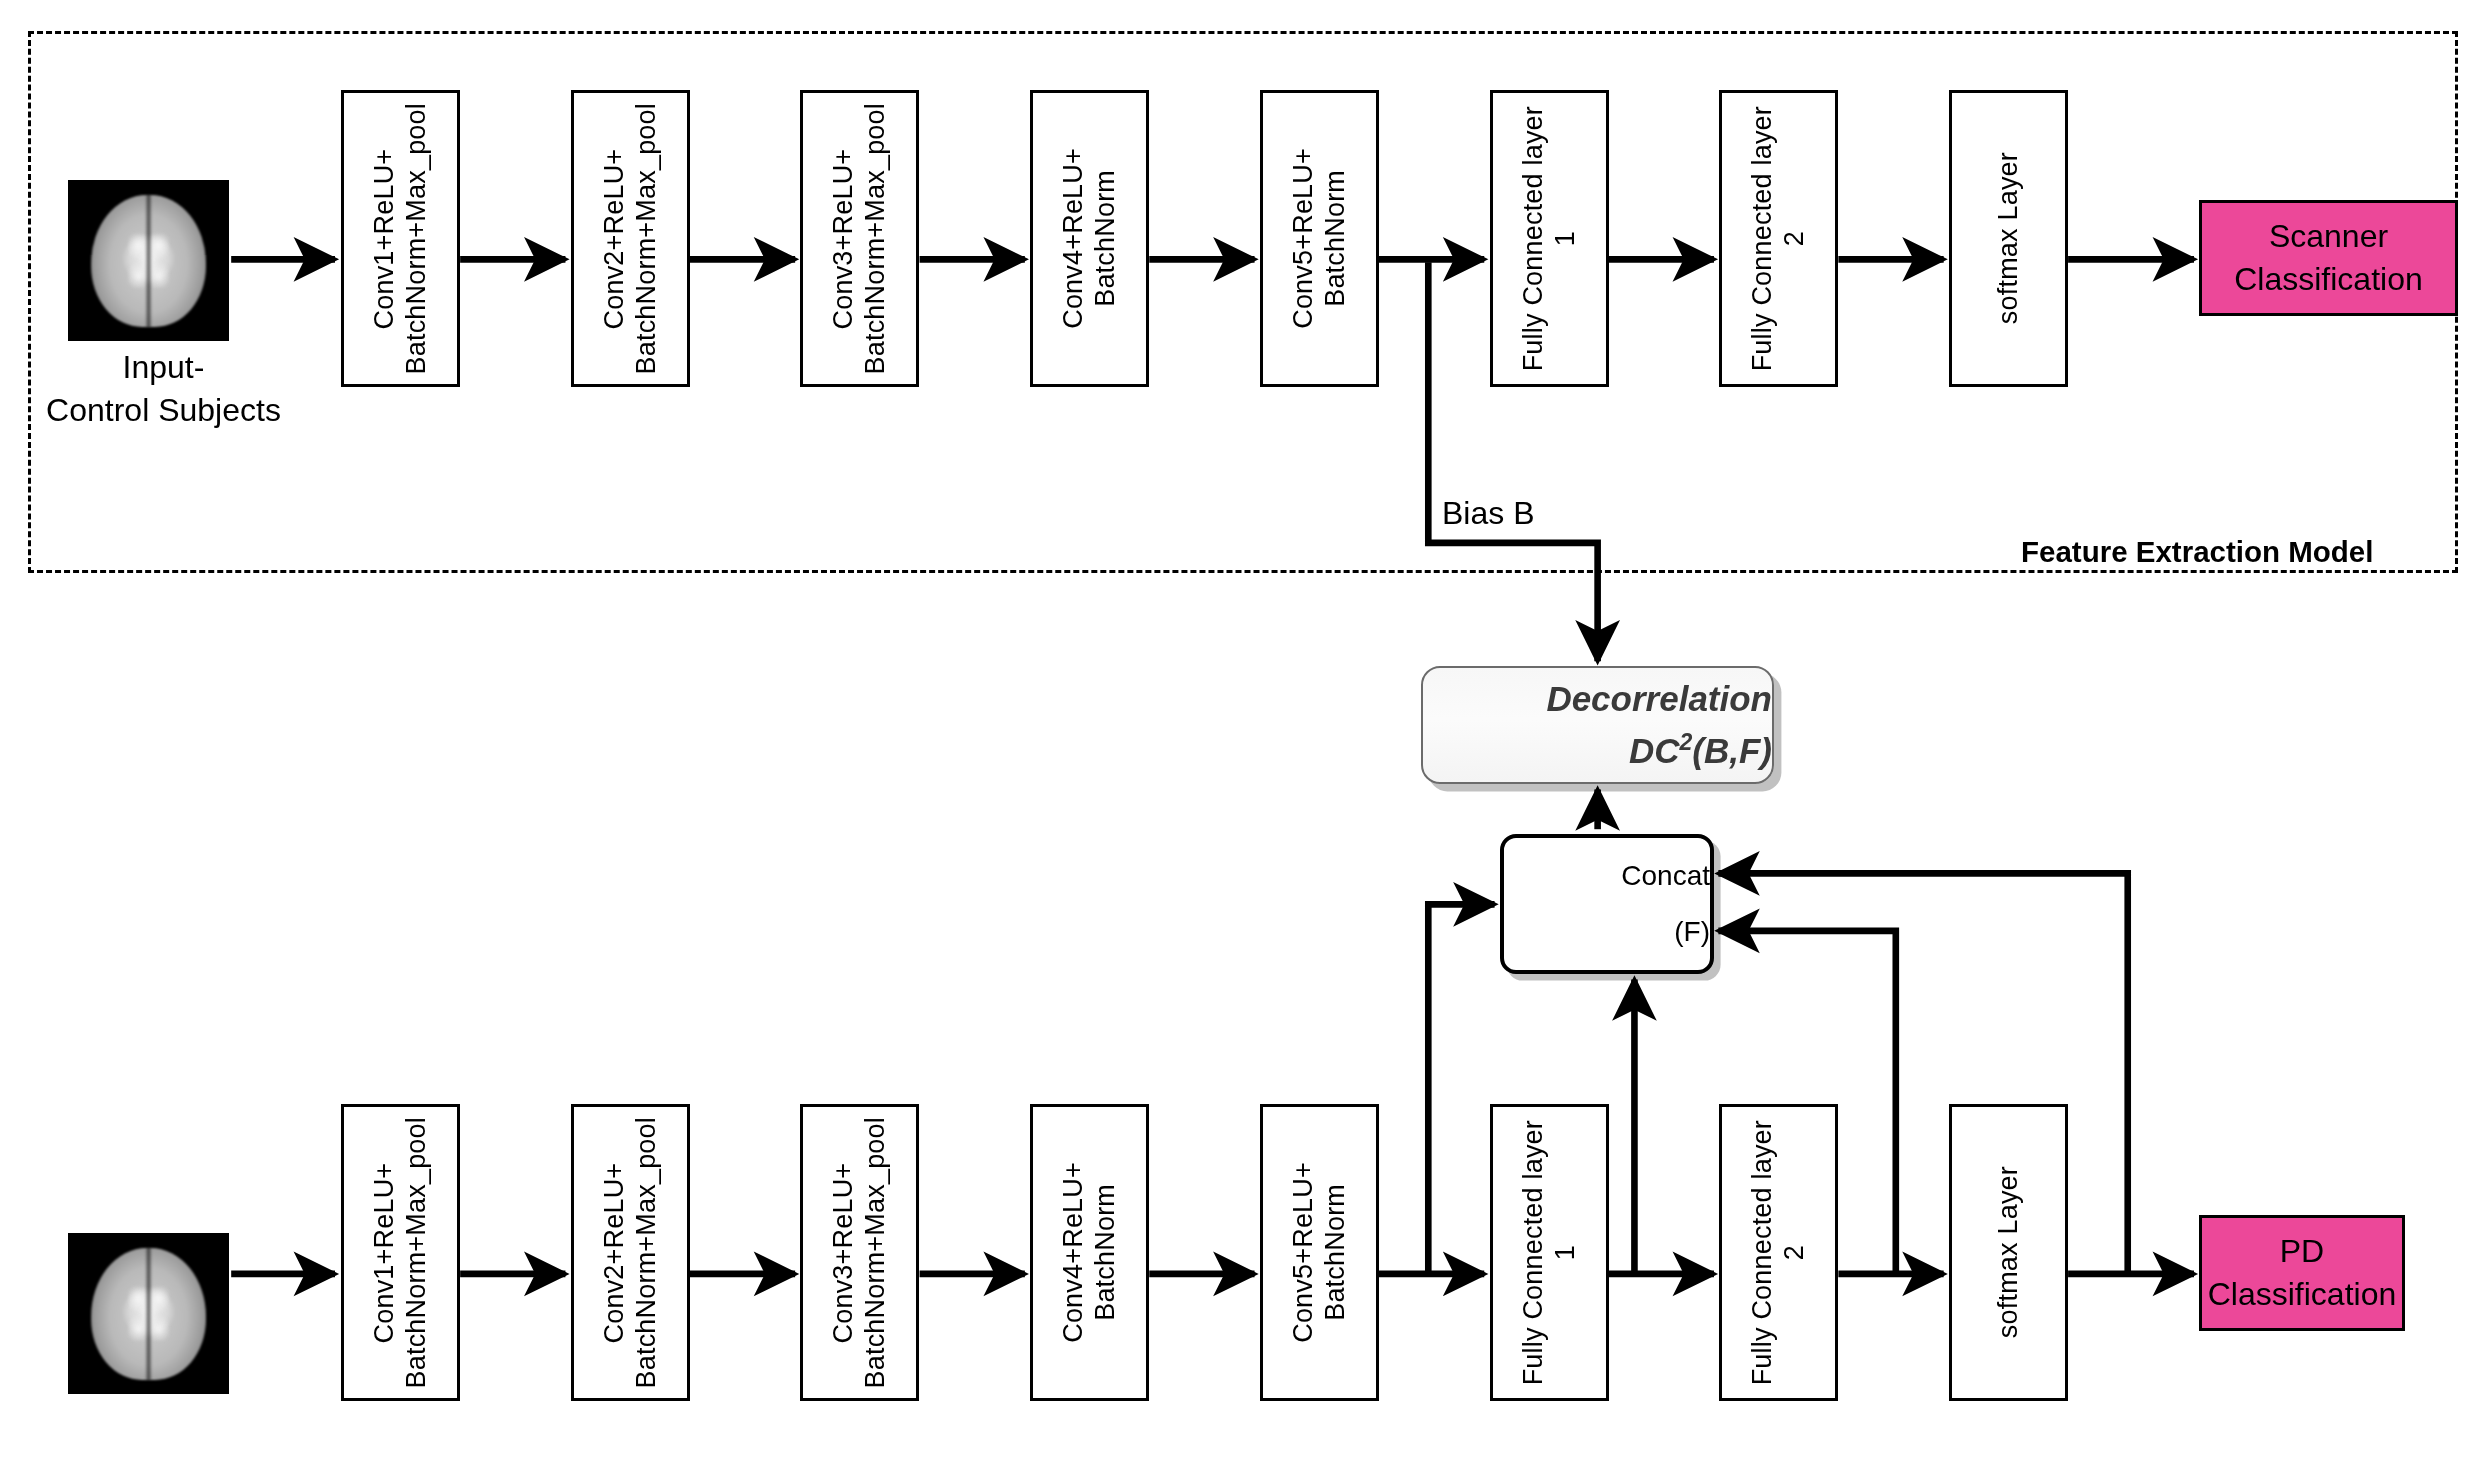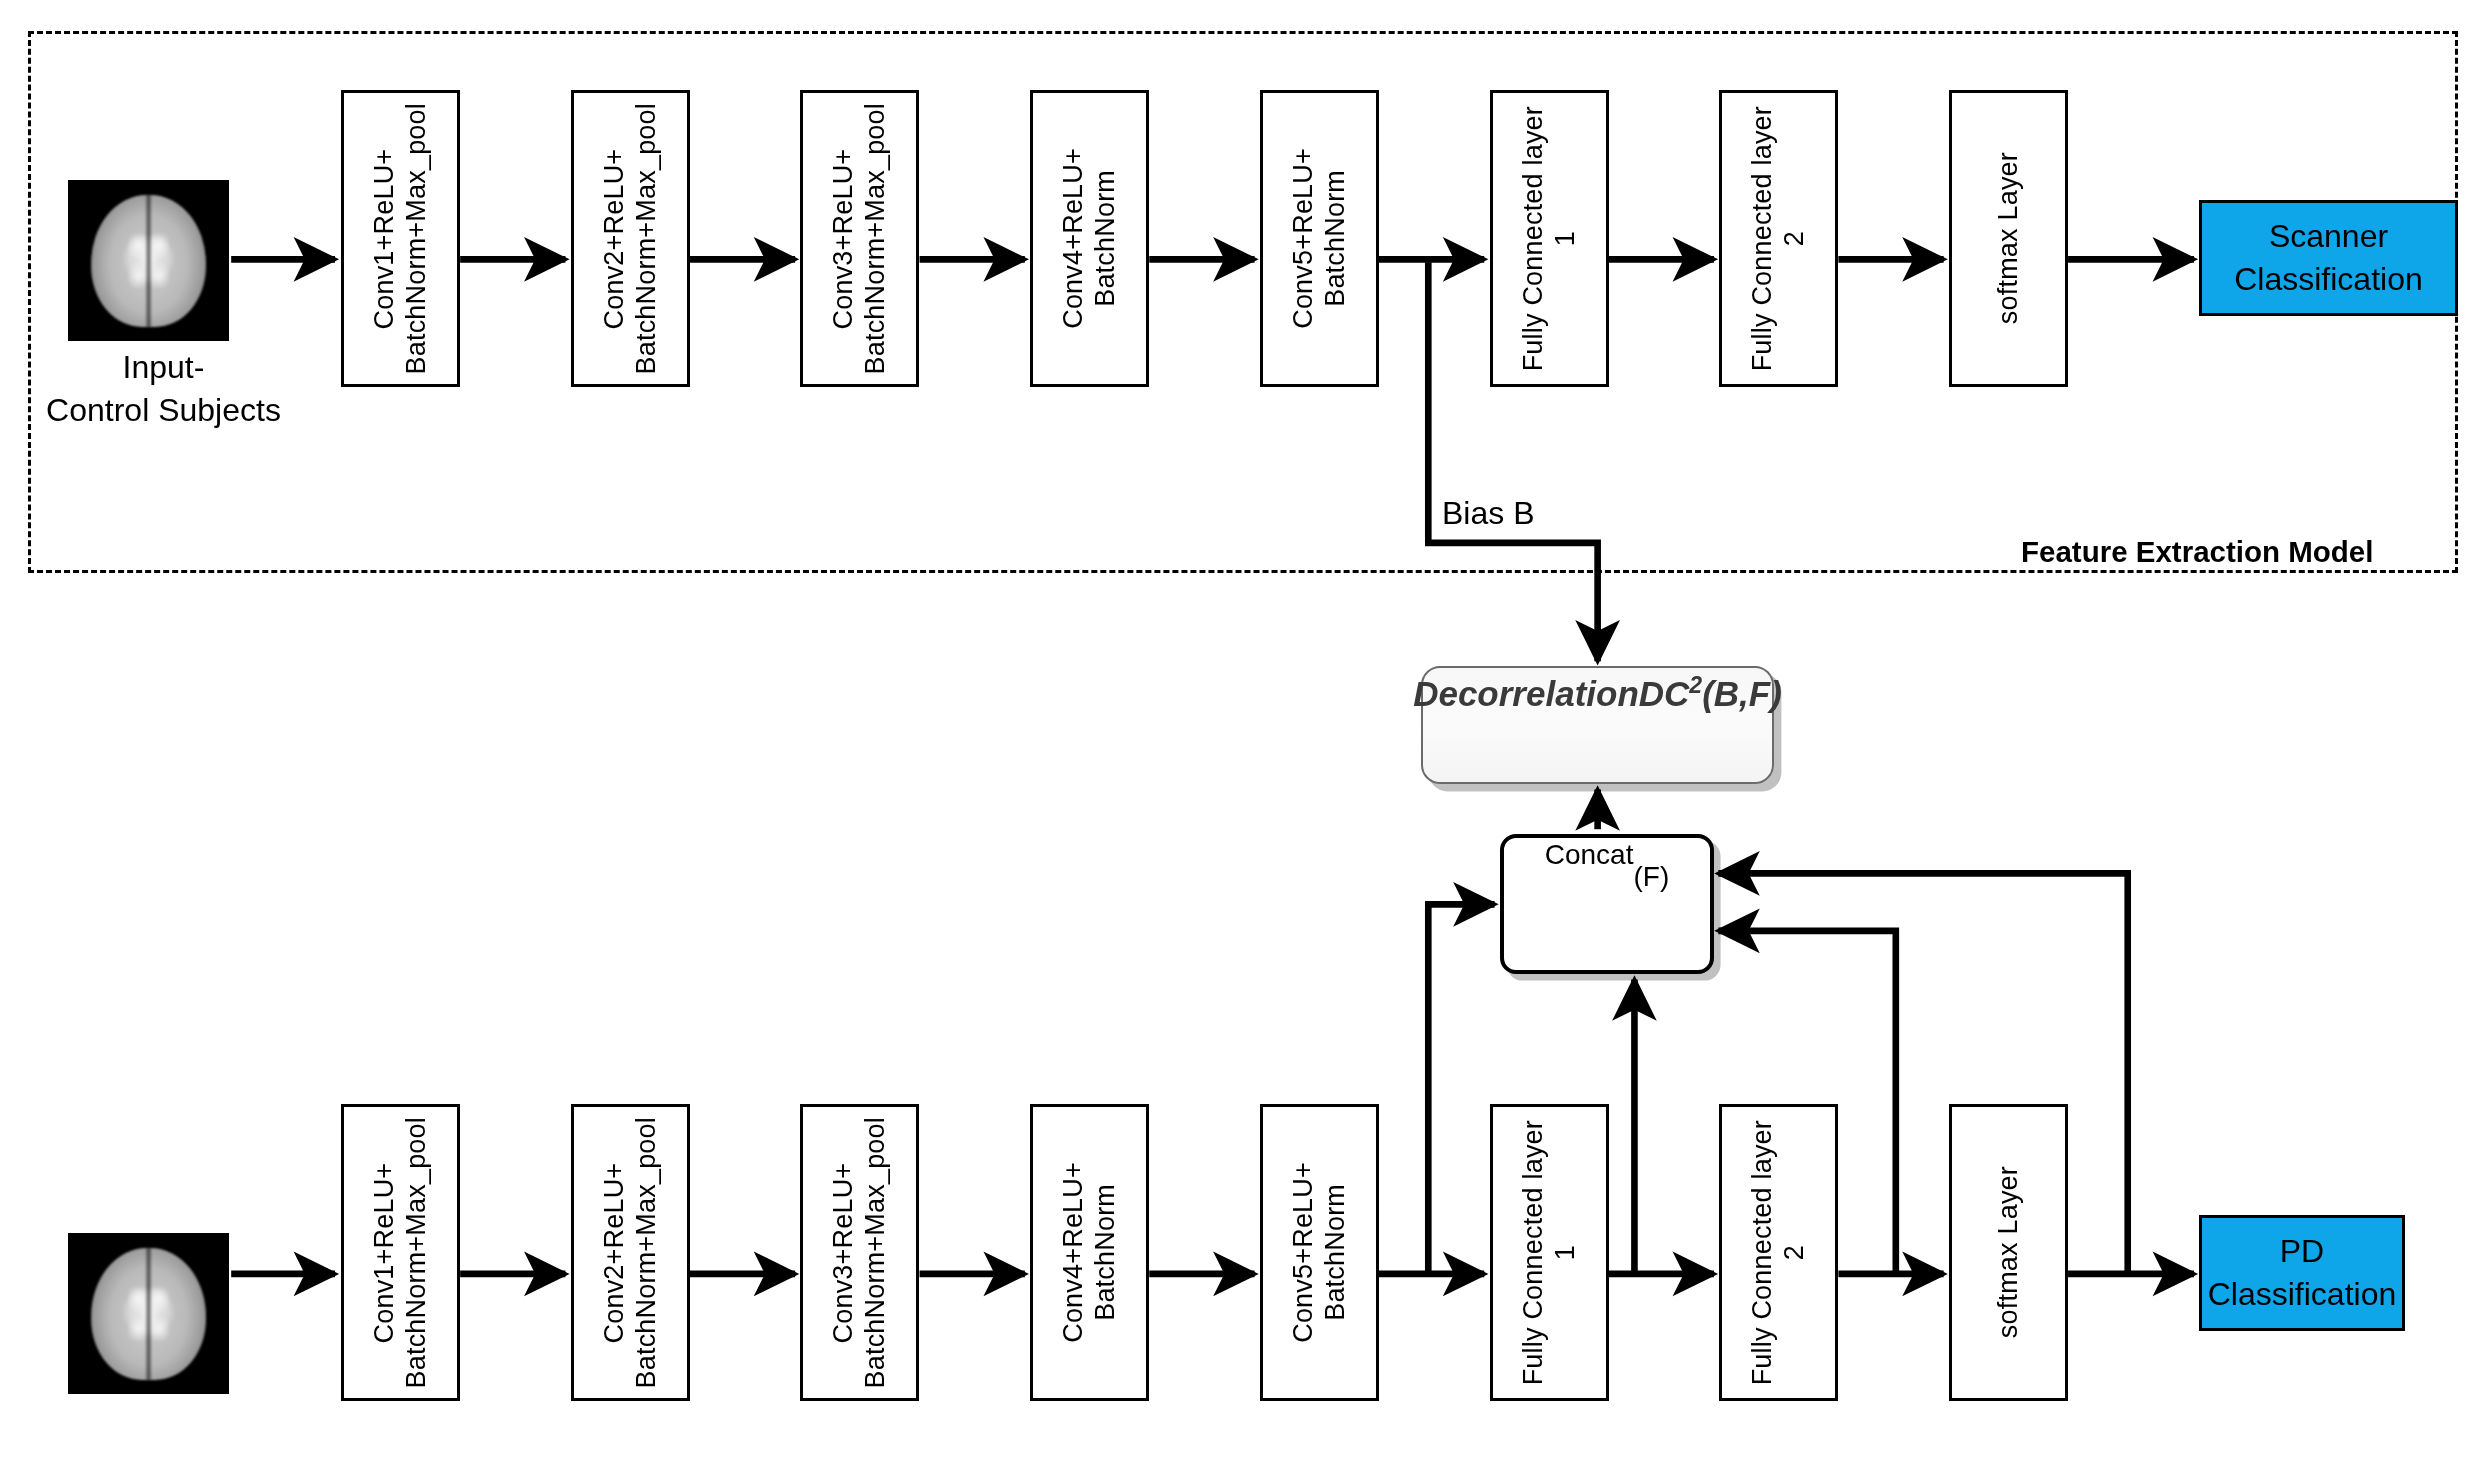--- a/index.html
+++ b/index.html
@@ -10,21 +10,21 @@
 
   .dashbox{position:absolute;border:3.7px dashed #000;box-sizing:border-box;}
   .dashlabel{position:absolute;font-weight:bold;font-size:29.5px;white-space:nowrap;}
 
   .vbox{position:absolute;border:3.7px solid #000;background:#fff;box-sizing:border-box;
         display:flex;align-items:center;justify-content:center;}
   .vbox .vtext{writing-mode:vertical-rl;transform:rotate(180deg);
         text-align:center;font-size:27px;line-height:1.18;white-space:pre-line;
         letter-spacing:0.2px;}
 
-  .hbox{position:absolute;border:3.7px solid #000;background:#0ea5e9;box-sizing:border-box;
+  .hbox{position:absolute;border:3.7px solid #000;background:#ec4899;box-sizing:border-box;
         display:flex;align-items:center;justify-content:center;text-align:center;
         font-size:32px;line-height:1.35;white-space:pre-line;}
 
   .brain{position:absolute;background:#000;overflow:hidden;}
   .brain .lobe{position:absolute;left:50%;top:50%;transform:translate(-50%,-50%);
         width:72%;height:82%;border-radius:48% 48% 44% 44%/52% 52% 46% 46%;
         background:
           radial-gradient(ellipse 30% 24% at 50% 48%, #f2f2f2 0%, #d8d8d8 55%, rgba(200,200,200,0) 78%),
           radial-gradient(ellipse 54% 60% at 50% 52%, #cfcfcf 0%, #b9b9b9 62%, #9a9a9a 88%, #6a6a6a 100%);
         filter:blur(1.1px);}
@@ -36,22 +36,22 @@
           radial-gradient(ellipse 46% 38% at 26% 78%, #f4f4f4 0%, rgba(244,244,244,0) 70%),
           radial-gradient(ellipse 46% 38% at 74% 78%, #f4f4f4 0%, rgba(244,244,244,0) 70%),
           radial-gradient(ellipse 30% 60% at 50% 50%, #efefef 0%, rgba(239,239,239,0) 75%);
         filter:blur(1.5px);}
   .brain .fis{position:absolute;left:50%;top:8%;transform:translateX(-50%);
         width:3%;height:84%;background:rgba(0,0,0,.55);filter:blur(1.5px);}
 
   .caption{position:absolute;text-align:center;font-size:32px;line-height:1.35;
         white-space:pre-line;margin-left:16px;}
 
-  .rbox{position:absolute;box-sizing:border-box;display:flex;
-        align-items:flex-start;justify-content:center;text-align:center;}
+  .rbox{position:absolute;box-sizing:border-box;display:flex;flex-direction:column;
+        align-items:flex-end;justify-content:center;text-align:center;}
   .rbox.decor{border:2.9px solid #6b6b6b;border-radius:19px;
         background:linear-gradient(180deg,#f7f7f7 0%,#fbfbfb 45%,#f4f4f4 100%);
         box-shadow:7.4px 7.4px 0 0 rgba(190,190,190,.95);
         color:#3a3a3a;font-weight:bold;font-style:italic;font-size:35px;line-height:1.5;}
   .rbox.decor sup{font-size:23px;vertical-align:super;line-height:0;}
   .rbox.concat{border:4.4px solid #000;border-radius:16px;background:#fff;
         box-shadow:6.6px 6.6px 0 0 rgba(190,190,190,.95);
         font-size:28px;line-height:1.2;color:#000;}
   .rbox.concat .l2{margin-top:22px;}
 

